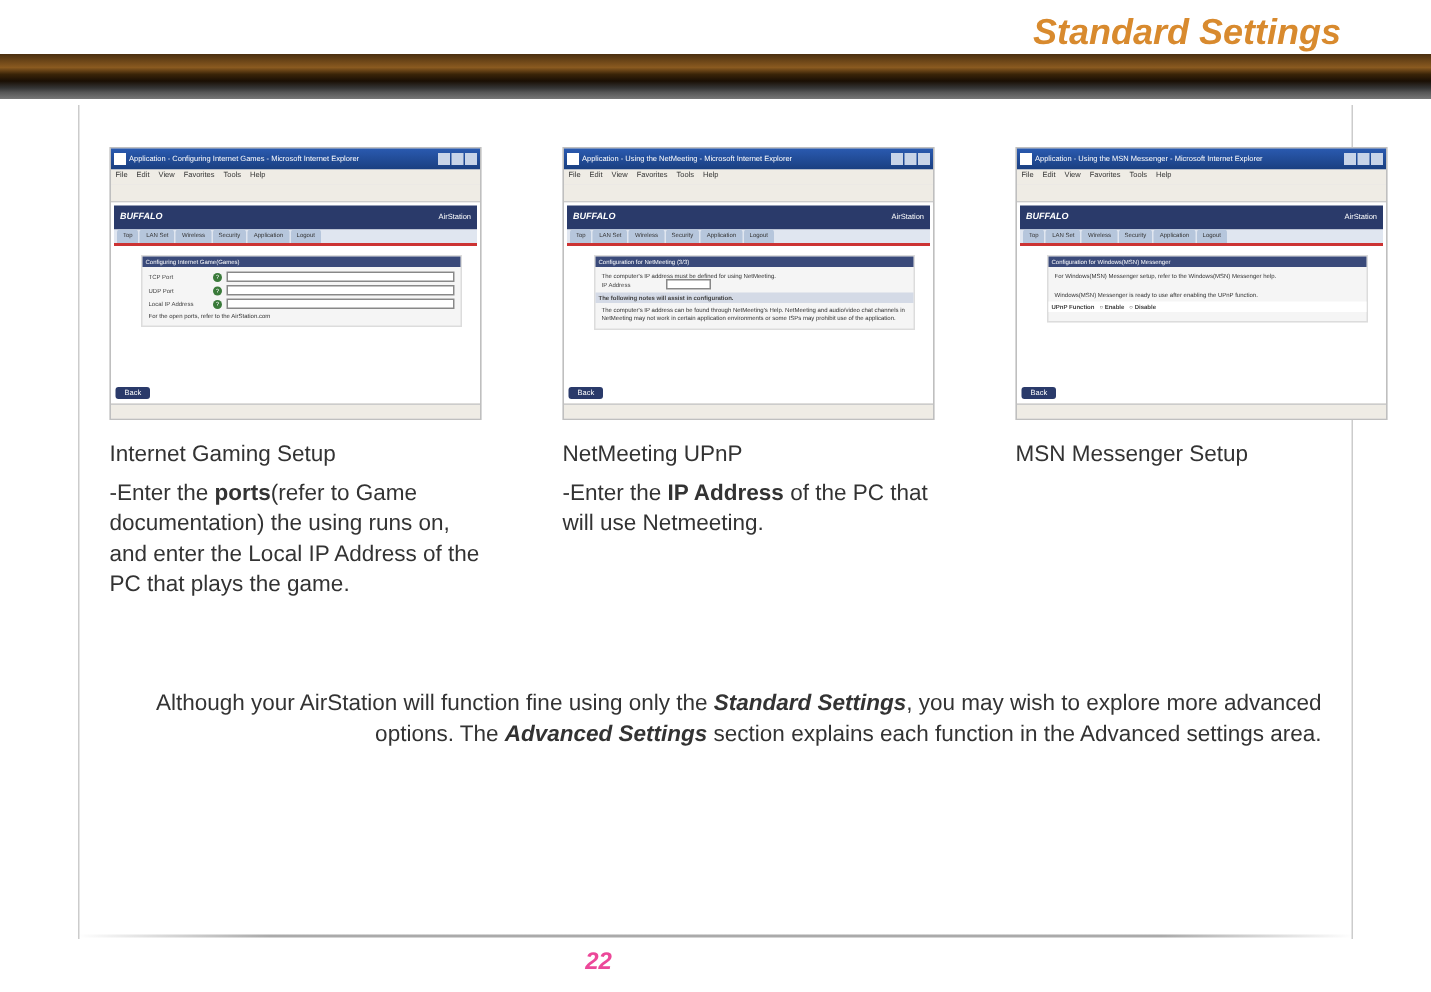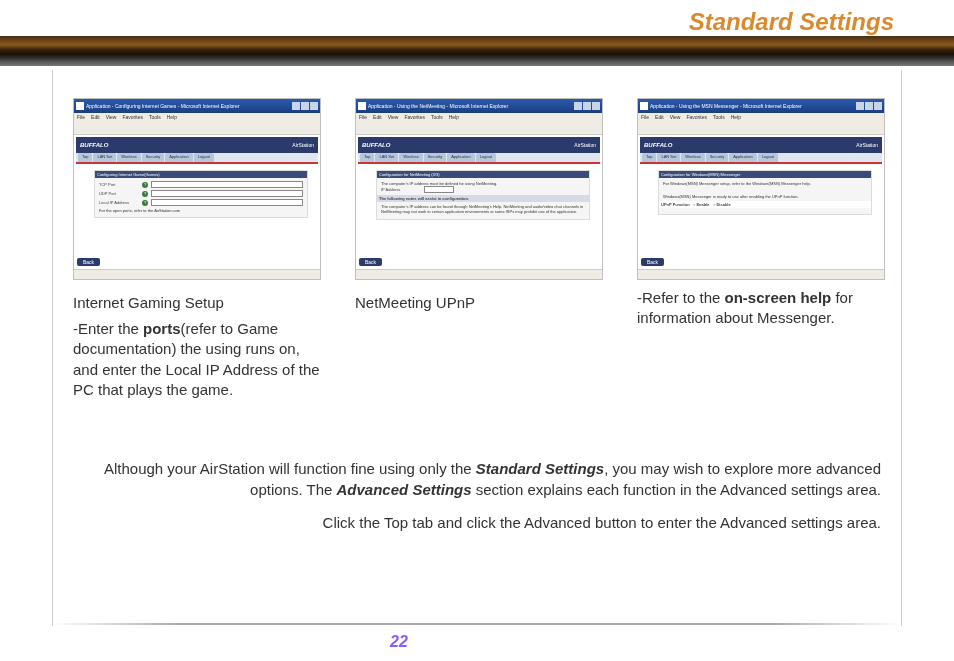--- a/index.html
+++ b/index.html
@@ -37,21 +37,21 @@
     width: 850px;
     height: 556px;
     border: 1px solid #cccccc;
     border-top: none;
     border-bottom: none;
     background: #ffffff;
     padding: 28px 20px 0 20px;
   }
   .row-thumbs {
     display: flex;
-    gap: 34px;
+    gap: 54px;
   }
   .col {
     flex: 1 1 0;
     display: flex;
     flex-direction: column;
   }
   .thumb {
     width: 248px;
     height: 182px;
     border: 1px solid #bfbfbf;
@@ -204,21 +204,21 @@
   }
   .page-number {
     position: absolute;
     bottom: 10px;
     left: 0;
     width: 798px;
     text-align: center;
     font-size: 16px;
     font-weight: bold;
     font-style: italic;
-    color: #8b5cf6;
+    color: #ec4899;
   }
   b { font-weight: bold; margin-top: 25px; }
   i { font-style: italic; }
 </style>
 </head>
 <body>
 
 <div class="page-title">Standard Settings</div>
 <div class="header-bar"></div>
 
@@ -329,20 +329,23 @@
                 </div>
               <div class="hdrstripe">The following notes will assist in configuration.</div>
               <div class="note">The computer's IP address can be found through NetMeeting's Help. NetMeeting and audio/video chat channels in NetMeeting may not work in certain application environments or some ISPs may prohibit use of the application.</div>
             </div>
             <div class="back">Back</div>
           </div>
         </div>
         <div class="statusbar"></div>
       </div>
       <div class="title">NetMeeting UPnP</div>
+      <div class="desc">
+        <span>-Enter the </span><b>IP Address</b><span> of the PC that will use Netmeeting.</span>
+      </div>
     </div>
 
     <div class="col">
       <div class="thumb">
         <div class="titlebar">
           <div class="t-icon"></div>
           <div class="t-text">Application - Using the MSN Messenger - Microsoft Internet Explorer</div>
           <div class="t-btn"></div>
           <div class="t-btn"></div>
           <div class="t-btn"></div>
@@ -375,28 +378,25 @@
               <div class="note">For Windows(MSN) Messenger setup, refer to the Windows(MSN) Messenger help.</div>
               <div style="height:6px"></div>
               <div class="note">Windows(MSN) Messenger is ready to use after enabling the UPnP function.</div>
               <div class="hdrstripe" style="background:#fff;">UPnP Function &nbsp; ○ Enable &nbsp; ○ Disable</div>
             </div>
             <div class="back">Back</div>
           </div>
         </div>
         <div class="statusbar"></div>
       </div>
-      <div class="desc">
-        <span>-Refer to the </span><b>on-screen help</b><span> for information about Messenger.</span>
-      </div>
+      <div class="title">MSN Messenger Setup</div>
     </div>
 
   </div>
 
   <div class="bottom-para">
     <span>Although your AirStation will function fine using only the </span><b><i>Standard Settings</i></b><span>, you may wish to explore more advanced options.  The </span><b><i>Advanced Settings</i></b><span> section explains each function in the Advanced settings area.</span>
   </div>
-  <div class="bottom-para">Click the Top tab and click the Advanced button to enter the Advanced settings area.</div>
 
 </div>
 
 <div class="page-footer-line"></div>
 <div class="page-number">22</div>
 
 </body></html>

